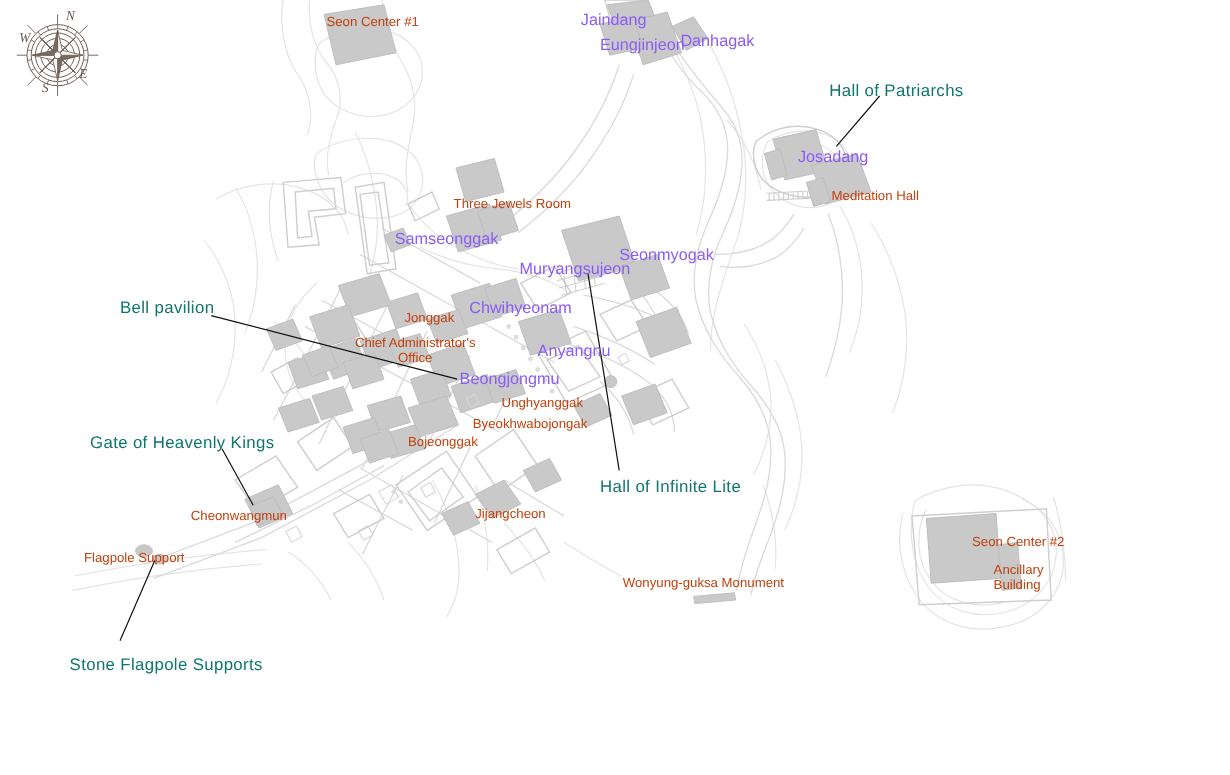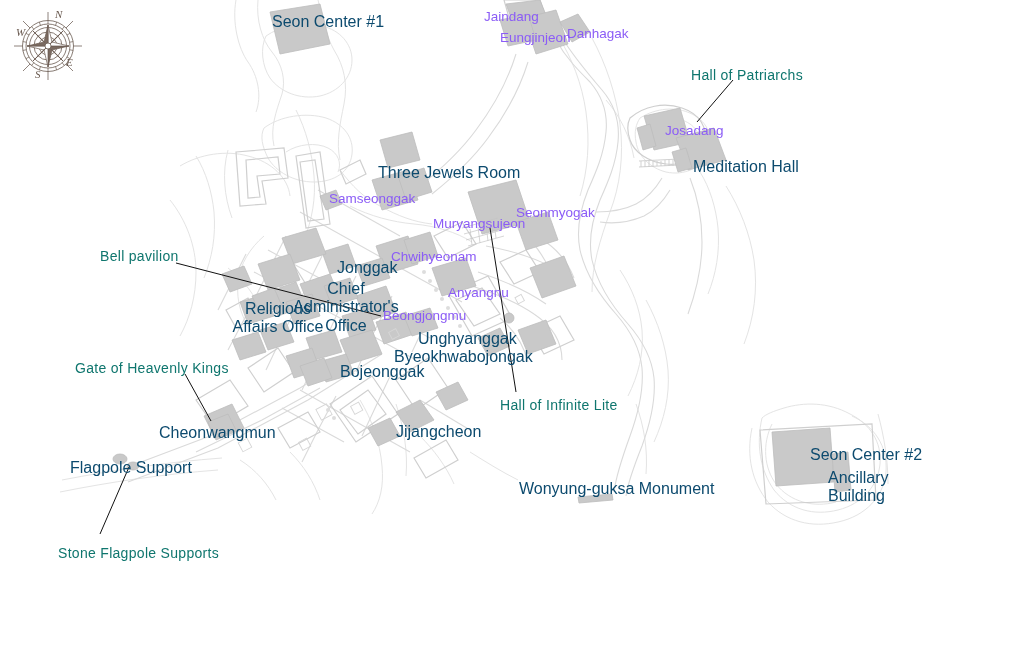--- a/index.html
+++ b/index.html
@@ -12,21 +12,21 @@
   }
   #map-root{position:absolute;left:0;top:0;width:1025px;height:646px;}
   svg.layer{position:absolute;left:0;top:0;width:1025px;height:646px;overflow:visible;}
   .lbl{
     position:absolute;
     white-space:nowrap;
     line-height:1;
     -webkit-font-smoothing:antialiased;
   }
   
-  .lbl.minor{color:#0c4a6e;font-size:16px;}
+  .lbl.minor{color:#c2410c;font-size:11px;}
   
   .lbl.major{color:#8b5cf6;font-size:13.5px;}
   
   .lbl.anno{color:#0f766e;font-size:14px;letter-spacing:.3px;}
   .lbl.two-line{line-height:1.15;text-align:center;white-space:normal;}
   .compass-letter{
     position:absolute;
     font-family:"Liberation Serif", serif;
     font-style:italic;
     font-size:11px;
@@ -369,21 +369,20 @@
       <line x1="490" y1="228" x2="516" y2="392"></line>
       <line x1="185" y1="374" x2="211" y2="421"></line>
       <line x1="100" y1="534" x2="129" y2="467"></line>
     </g>
   </svg>
 
   <span class="lbl minor" style="left:272px;top:14px;">Seon Center #1</span>
   <span class="lbl minor" style="left:378px;top:165px;">Three Jewels Room</span>
   <span class="lbl minor" style="left:337px;top:260px;">Jonggak</span>
   <span class="lbl minor two-line" style="left:286px;top:280px;width:120px;">Chief Administrator's Office</span>
-  <span class="lbl minor two-line" style="left:228px;top:300px;width:100px;">Religious Affairs Office</span>
   <span class="lbl minor" style="left:418px;top:331px;">Unghyanggak</span>
   <span class="lbl minor" style="left:394px;top:349px;">Byeokhwabojongak</span>
   <span class="lbl minor" style="left:340px;top:364px;">Bojeonggak</span>
   <span class="lbl minor" style="left:396px;top:424px;">Jijangcheon</span>
   <span class="lbl minor" style="left:159px;top:425px;">Cheonwangmun</span>
   <span class="lbl minor" style="left:70px;top:460px;">Flagpole Support</span>
   <span class="lbl minor" style="left:519px;top:481px;">Wonyung-guksa Monument</span>
   <span class="lbl minor" style="left:693px;top:159px;">Meditation Hall</span>
   <span class="lbl minor" style="left:778px;top:447px;margin-left:32px;">Seon Center #2</span>
   <span class="lbl minor two-line" style="left:828px;top:469px;width:58px;text-align:left;">Ancillary Building</span>

